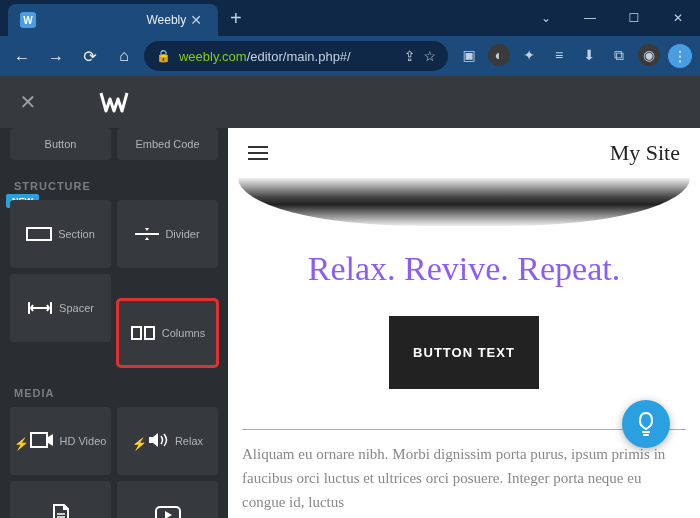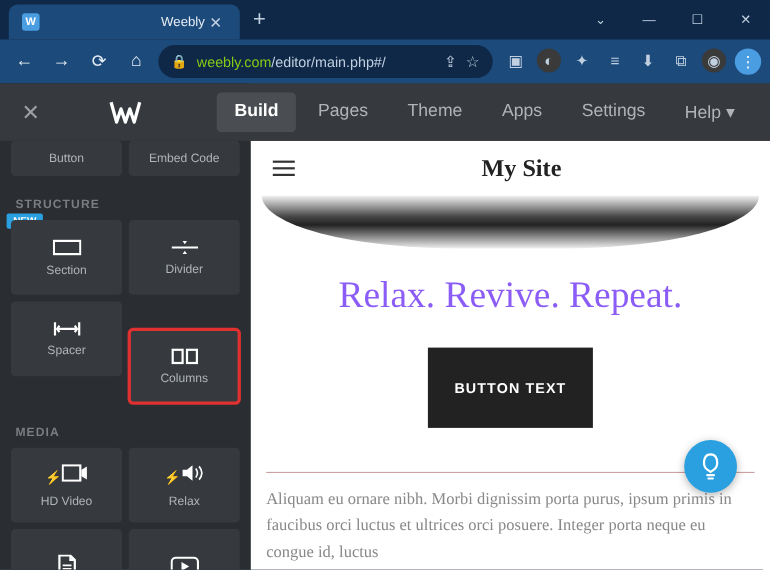--- a/index.html
+++ b/index.html
@@ -34,35 +34,35 @@
 .topnav { position: absolute; top: 76px; left: 0; right: 0; height: 52px; background: #363a3e; display: flex; align-items: center; padding: 0 16px; z-index: 10; }
 .close-x { width: 24px; height: 24px; display: flex; align-items: center; justify-content: center; color: #9ca0a4; font-size: 20px; cursor: pointer; }
 .logo { width: 36px; height: 36px; margin-left: 56px; display: flex; align-items: center; justify-content: center; color: white; font-size: 24px; font-weight: bold; }
 .nav-items { display: flex; margin-left: auto; gap: 4px; }
 .nav-item { padding: 8px 16px; color: #b0b4b8; font-size: 16px; cursor: pointer; border-radius: 4px; }
 .nav-item.active { background: #4a4e52; color: white; font-weight: bold; }
 
 
 .sidebar { width: 228px; background: #2a2e32; padding-top: 52px; overflow: hidden; }
 .side-row { display: flex; gap: 6px; padding: 0 10px; margin-bottom: 6px; }
-.side-tile { flex: 1; height: 68px; background: #363a3e; border-radius: 4px; display: flex; flex-direction: column; align-items: center; justify-content: center; gap: 6px; cursor: pointer; position: relative; }
+.side-tile { flex: 1; height: 68px; background: #363a3e; border-radius: 4px; display: flex; align-items: center; justify-content: center; gap: 6px; cursor: pointer; position: relative; }
 .side-tile.half { height: 32px; flex-direction: row; font-size: 11px; }
 .side-tile.highlighted { outline: 3px solid #e03030; outline-offset: -2px; margin-top: 25px; }
 .tile-icon { color: #e8eef5; font-size: 20px; }
 .tile-label { color: #b0b4b8; font-size: 11px; }
 .side-tile.half .tile-label { margin: 0; }
 .section-label { color: #7a7e82; font-size: 11px; font-weight: bold; letter-spacing: 1px; padding: 14px 14px 8px; }
 .new-badge { position: absolute; top: -6px; left: 6px; background: #2aa0e0; color: white; font-size: 9px; font-weight: bold; padding: 2px 6px; border-radius: 2px; }
 
 
 .canvas { flex: 1; background: #fff; margin-top: 52px; position: relative; overflow: hidden; }
 .site-header { height: 50px; display: flex; align-items: center; padding: 0 20px; }
 .hamburger { width: 20px; height: 14px; display: flex; flex-direction: column; justify-content: space-between; cursor: pointer; }
 .hamburger span { height: 2px; background: #333; }
-.site-title { flex: 1; text-align: center; font-family: 'Comic Sans MS', cursive; font-size: 22px; font-weight: bold; color: #222; }
+.site-title { flex: 1; text-align: right; font-family: 'Comic Sans MS', cursive; font-size: 22px; font-weight: normal; color: #222; }
 .hero-img { height: 48px; background: linear-gradient(180deg, #f0f0f0 0%, #444 40%, #222 55%, #f0f0f0 100%); border-radius: 0 0 40% 40% / 0 0 100% 100%; margin: 0 10px; }
 .hero-text { text-align: center; font-family: Georgia, serif; font-size: 34px; color: #8b5cf6; margin-top: 24px; padding: 0 10px; white-space: nowrap; overflow: hidden; }
 .cta { display: block; margin: 28px auto 0; background: #222; color: white; padding: 29px 24px; font-size: 13px; font-weight: bold; letter-spacing: 1px; border: none; cursor: pointer; }
 .divider-line { border-top: 1px solid #d0a0a0; margin: 40px 14px 12px; }
 .lorem { font-family: Georgia, serif; color: #888; font-size: 15px; line-height: 1.6; padding: 0 14px; }
 
 
 .fab { position: absolute; bottom: 70px; right: 30px; width: 48px; height: 48px; background: #2aa0e0; border-radius: 50%; display: flex; align-items: center; justify-content: center; color: white; font-size: 22px; cursor: pointer; box-shadow: 0 2px 8px rgba(0,0,0,0.3); }
 
 
@@ -109,28 +109,20 @@
   </div>
 </div>
 
 <div class="topnav">
   <div class="close-x">✕</div>
   <div class="logo">
     <svg width="30" height="22" viewBox="0 0 30 22">
         <path d="M2 2 L7 20 L11 8 L15 20 L19 8 L23 20 L28 2" stroke="white" stroke-width="3" fill="none" stroke-linejoin="round"></path>
       </svg>
   </div>
-  <div class="nav-items">
-    <div class="nav-item active">Build</div>
-    <div class="nav-item">Pages</div>
-    <div class="nav-item">Theme</div>
-    <div class="nav-item">Apps</div>
-    <div class="nav-item">Settings</div>
-    <div class="nav-item"><span>Help</span> ▾</div>
-  </div>
 </div>
 
 <div class="app">
   <div class="sidebar">
     <div class="side-row">
       <div class="side-tile half">
           <span class="tile-label">Button</span>
         </div>
       <div class="side-tile half">
           <span class="tile-label">Embed Code</span>

